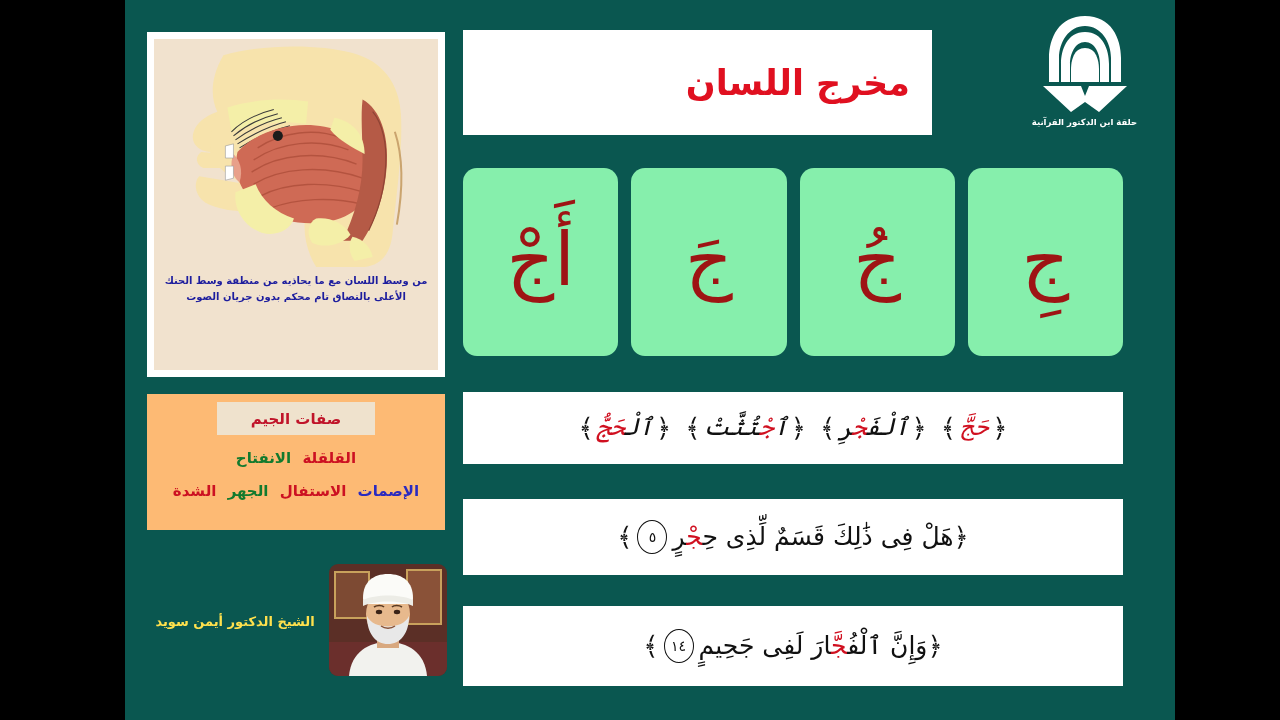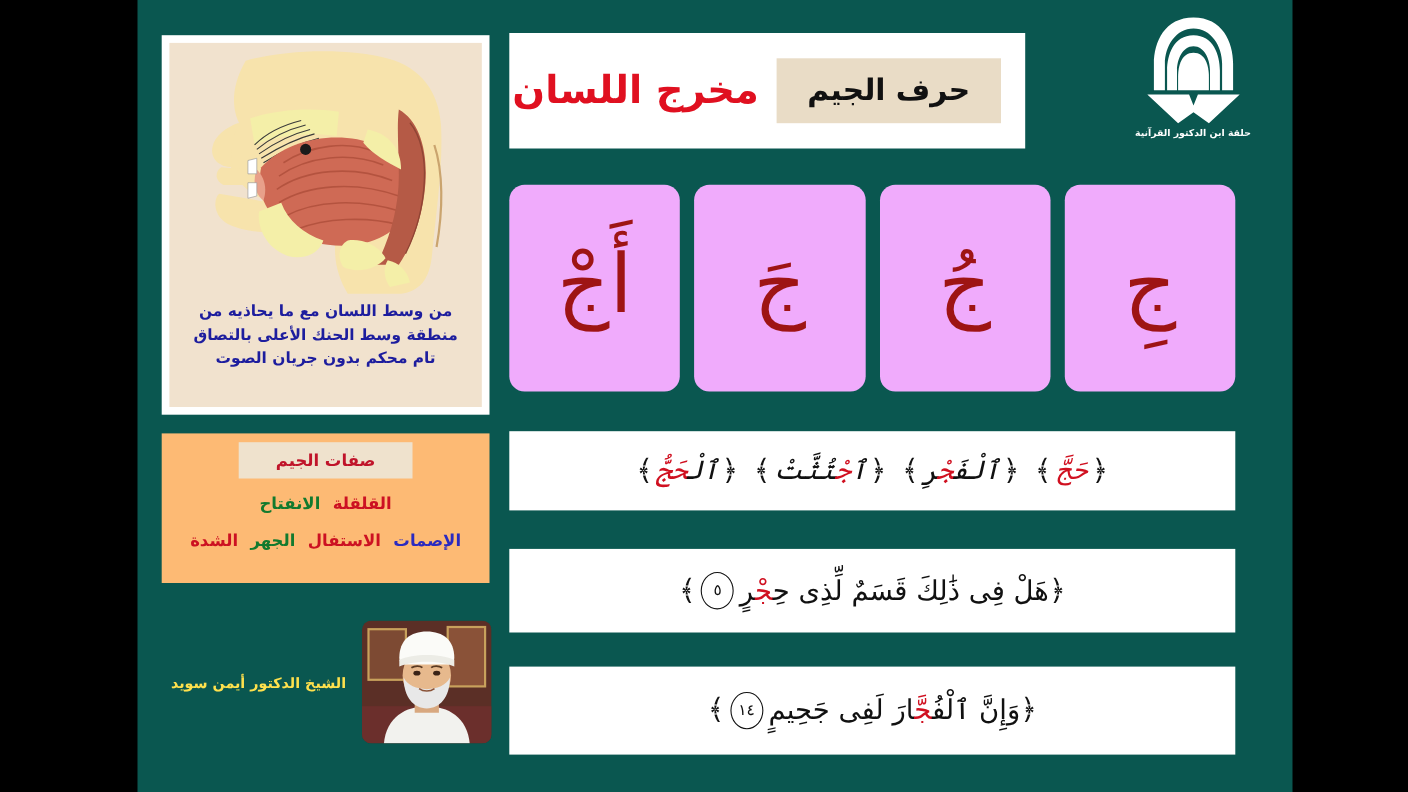--- a/index.html
+++ b/index.html
@@ -34,21 +34,21 @@
   #diagram-inner {
     width:100%; height:100%;
     background:#f1e2ce;
     position:relative;
     display:flex; flex-direction:column;
     align-items:center;
   }
   #anatomy { width:100%; height:232px; display:block; }
   #diagram-caption {
     color:#1d1d9e;
-    font-size:14px;
+    font-size:10px;
     font-weight:bold;
     line-height:1.55;
     text-align:center;
     padding:2px 10px 0 10px;
     letter-spacing:0;
   }
 
   #sifat-panel {
     position:absolute;
     left:22px; top:394px;
@@ -152,21 +152,21 @@
   #letter-row {
     position:absolute;
     left:338px; top:168px;
     width:660px; height:188px;
     display:flex;
     flex-direction:row;
     gap:13px;
   }
   .letter-card {
     flex:1;
-    background:#f0abfc;
+    background:#86efac;
     border-radius:14px;
     display:flex;
     align-items:center;
     justify-content:center;
   }
   .letter-glyph {
     color:#9e1414;
     font-size:74px;
     font-family:"DejaVu Sans","Liberation Sans",sans-serif;
     line-height:1;
@@ -247,23 +247,20 @@
       <svg id="logo-mark" width="96" height="104" viewBox="0 0 96 104">
         <path d="M48 4 C22 4 12 26 12 46 L12 70 L22 70 L22 46 C22 30 32 14 48 14 C64 14 74 30 74 46 L74 70 L84 70 L84 46 C84 26 74 4 48 4 Z" fill="#ffffff"></path>
         <path d="M48 20 C30 20 24 38 24 52 L24 70 L33 70 L33 52 C33 42 38 30 48 30 C58 30 63 42 63 52 L63 70 L72 70 L72 52 C72 38 66 20 48 20 Z" fill="#ffffff"></path>
         <path d="M48 36 C37 36 34 48 34 58 L34 70 L62 70 L62 58 C62 48 59 36 48 36 Z" fill="#ffffff"></path>
         <path d="M6 74 L44 74 L48 84 L52 74 L90 74 L62 100 L48 90 L34 100 Z" fill="#ffffff"></path>
       </svg>
       <div id="logo-text">حلقة ابن الدكتور القرآنية</div>
     </div>
 
     <div id="header-bar">
-      <div id="header-black-box">
-        <span id="header-black">حرف الجيم</span>
-      </div>
       <span id="header-red">مخرج اللسان</span>
     </div>
 
     <div id="letter-row">
       <div class="letter-card">
         <span class="letter-glyph">جِ</span>
       </div>
       <div class="letter-card">
         <span class="letter-glyph">جُ</span>
       </div>

